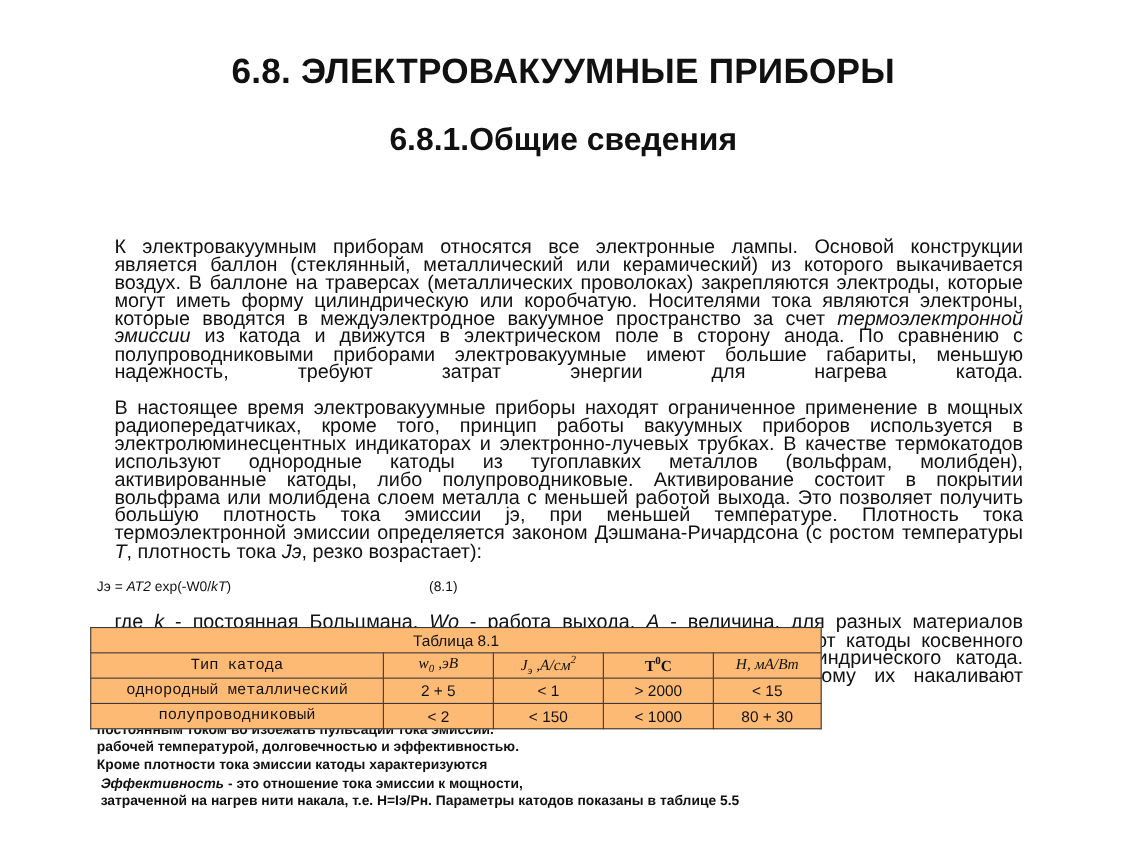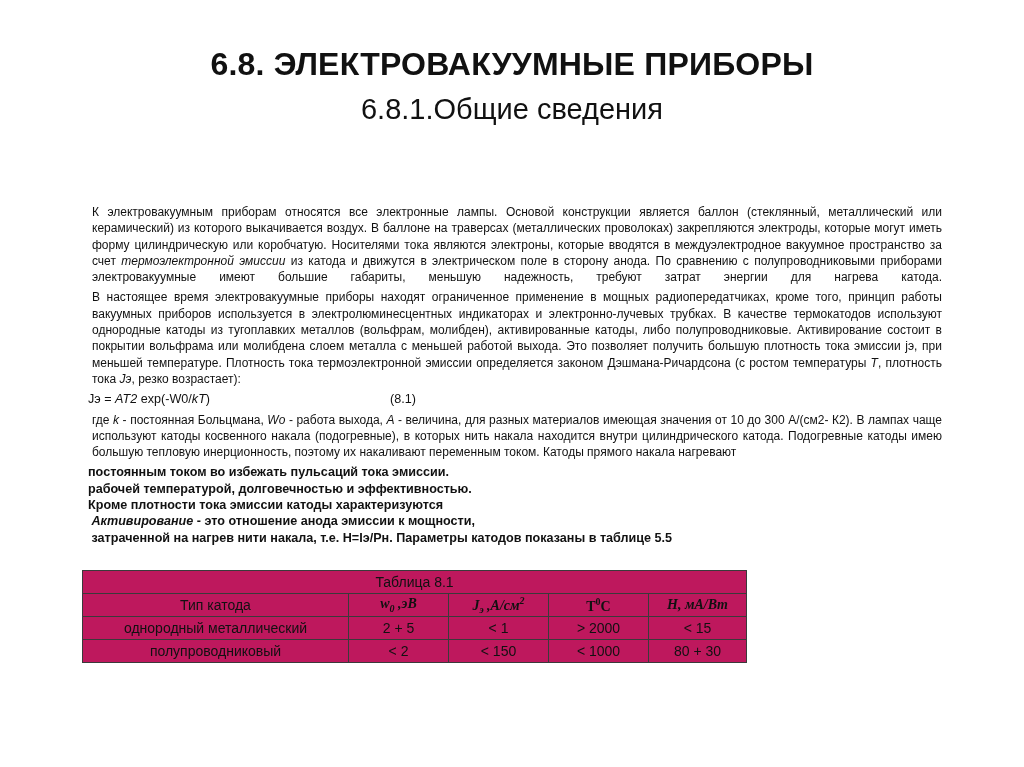--- a/index.html
+++ b/index.html
@@ -35,39 +35,39 @@
   }
   .title-line1 {
     font-size: 32px;
     font-weight: bold;
     letter-spacing: 0.2px;
     line-height: 40px;
     white-space: nowrap;
   }
   .title-line2 {
     font-size: 29px;
-    font-weight: normal;
+    font-weight: bold;
     line-height: 40px;
-    margin-top: 5px;
+    margin-top: 23px;
     white-space: nowrap;
   }
 
   
   .body-block {
     position: absolute;
     left: 88px;
     top: 200px;
     width: 858px;
   }
   .para {
-    font-size: 12px;
+    font-size: 18px;
     line-height: 16.3px;
     text-align: justify;
     text-justify: inter-word;
-    margin: 4px;
+    margin: 16px;
   }
   .para.just-all {
     text-align-last: justify;
   }
   .para.last-left {
     text-align-last: left;
   }
   .line {
     font-size: 12.6px;
     line-height: 16.3px;
@@ -92,21 +92,21 @@
   .table-wrap {
     position: absolute;
     left: 82px;
     top: 570px;
     width: 664px;
   }
   table.cath {
     border-collapse: collapse;
     width: 664px;
     table-layout: fixed;
-    background: #be185d;
+    background: #fdba74;
   }
   table.cath td {
     border: 1px solid #3a3a3a;
     font-size: 14px;
     height: 22px;
     padding: 0 6px;
     text-align: center;
     vertical-align: middle;
     color: #111;
   }
@@ -114,30 +114,30 @@
     text-align: right;
     border: 1px solid #3a3a3a;
     font-size: 14.5px;
     height: 21px;
     padding-right: 7px;
   }
   td.hdr {
     font-family: "Liberation Serif", "DejaVu Serif", serif;
     font-size: 15px;
     font-style: italic;
-    font-weight: bold;
   }
   td.hdr.upright {
     font-style: normal;
     font-weight: bold;
     text-align: center;
   }
   td.rowlabel {
     text-align: center;
     font-size: 14px;
+    font-family: Liberation Mono, monospace;
   }
   sub.sb { font-size: 10px; vertical-align: sub; font-style: italic; }
   sup.sp { font-size: 10px; vertical-align: super; font-style: italic; }
   sup.sp0 { font-size: 10px; vertical-align: super; font-style: normal; }
 
   
   col.c0 { width: 266px; }
   col.c1 { width: 100px; }
   col.c2 { width: 100px; }
   col.c3 { width: 100px; }
@@ -159,21 +159,21 @@
 
     <p class="para last-left"><span>В настоящее время электровакуумные приборы находят ограниченное применение в мощных радиопередатчиках, кроме того, принцип работы вакуумных приборов используется в электролюминесцентных индикаторах и электронно-лучевых трубках. В качестве термокатодов используют однородные катоды из тугоплавких металлов (вольфрам, молибден), активированные катоды, либо полупроводниковые. Активирование состоит в покрытии вольфрама или молибдена слоем металла с меньшей работой выхода. Это позволяет получить большую плотность тока эмиссии jэ, при меньшей температуре. Плотность тока термоэлектронной эмиссии определяется законом Дэшмана-Ричардсона (с ростом температуры </span><i class="it">T</i><span>, плотность тока </span><i class="it">Jэ</i><span>, резко возрастает):</span></p>
 
     <div class="formula-row"><span>Jэ = </span><i class="it">AT2</i><span> exp(-W0/</span><i class="it">kT</i><span>)</span><span class="formula-num">(8.1)</span></div>
 
     <p class="para last-left"><span> где </span><i class="it">k</i><span> - постоянная Больцмана, </span><i class="it">Wo</i><span> - работа выхода, </span><i class="it">A</i><span> - величина, для разных материалов имеющая значения от 10 до 300 А/(см2- К2). В лампах чаще используют катоды косвенного накала (подогревные), в которых нить накала находится внутри цилиндрического катода. Подогревные катоды имею большую тепловую инерционность, поэтому их накаливают переменным током. Катоды прямого накала нагревают</span></p>
 
     <div class="line">постоянным током во избежать пульсаций тока эмиссии.</div>
     <div class="line">рабочей температурой, долговечностью и эффективностью.</div>
     <div class="line">Кроме плотности тока эмиссии катоды характеризуются</div>
-    <div class="line"><i class="it"> Активирование</i><span> - это отношение анода эмиссии к мощности,</span></div>
+    <div class="line"><i class="it"> Эффективность</i><span> - это отношение тока эмиссии к мощности,</span></div>
     <div class="line"> затраченной на нагрев нити накала, т.е. H=Iэ/Pн. Параметры катодов показаны в таблице 5.5</div>
 
   </div>
 
   <div class="table-wrap">
     <table class="cath">
       <colgroup>
         <col class="c0">
           <col class="c1">
           <col class="c2">

